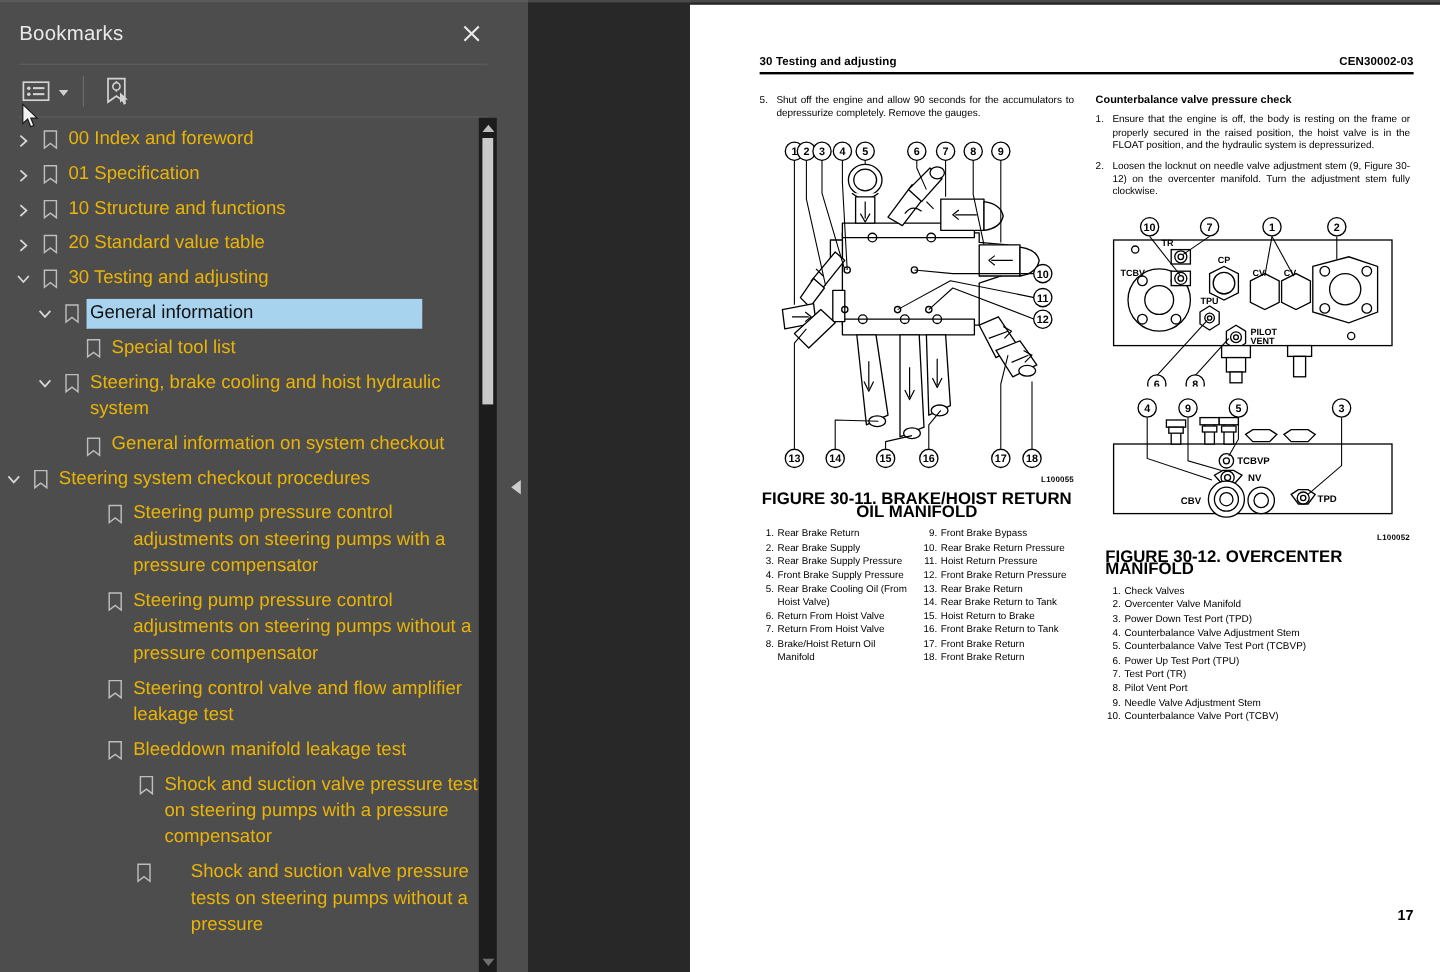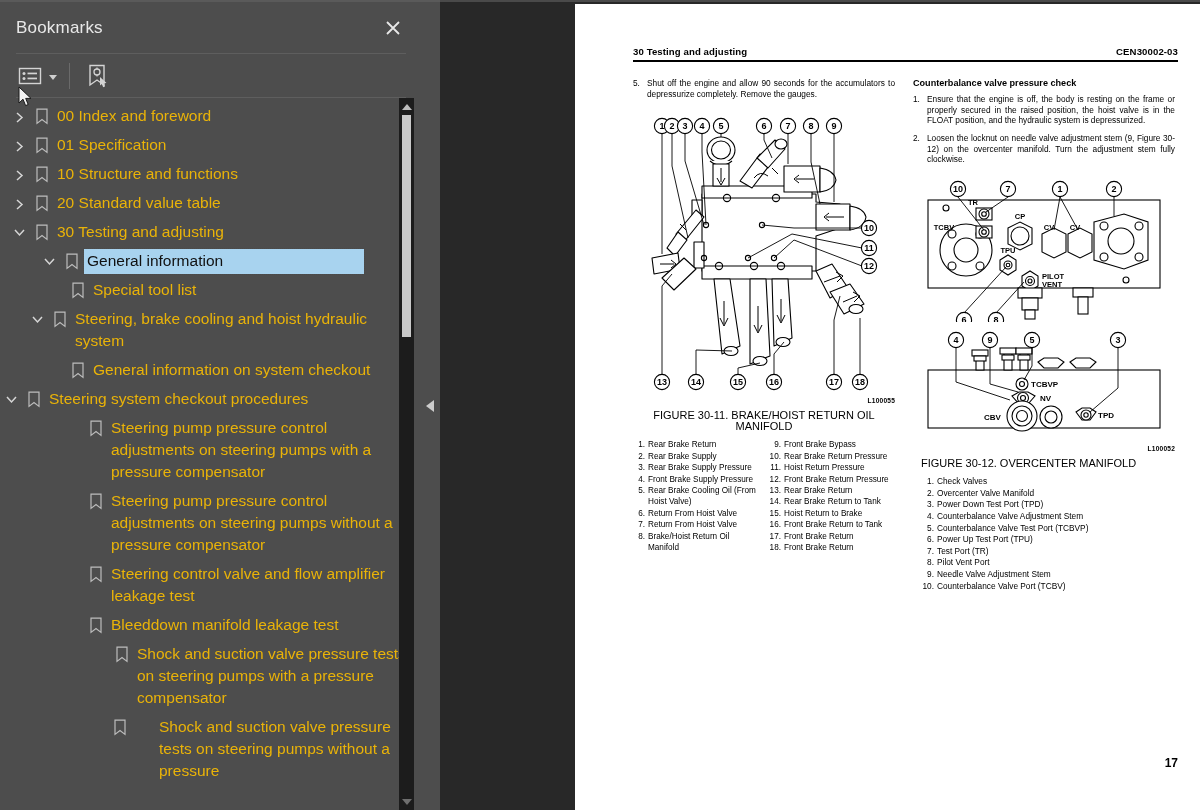--- a/index.html
+++ b/index.html
@@ -182,21 +182,21 @@
   .step {
     display: flex; font-size: 8.3px; line-height: 10.6px;
     margin-bottom: 7px;
   }
   .step-num { flex: 0 0 14px; }
   .step-txt { flex: 1; text-align: justify; }
 
   .col-head { font-size: 9.1px; font-weight: bold; margin-bottom: 6px; }
 
   .fig-cap {
-    font-size: 11px; font-weight: normal; text-align: center;
+    font-size: 14px; font-weight: bold; text-align: center;
     line-height: 10.5px; margin-top: 6px; margin-bottom: 8px;
   }
 
   .legend { display: flex; gap: 10px; font-size: 8.2px; line-height: 11.4px; }
   .legend-col { flex: 1; }
   .legend-item { display: flex; }
   .legend-item .ln { flex: 0 0 15px; text-align: right; padding-right: 3px; }
   .legend-item .lt { flex: 1; }
 
   .legend-single { font-size: 8.3px; line-height: 11.6px; margin-left: 8px; }
@@ -320,21 +320,21 @@
               <path d="M2 3 L6.5 8 L11 3" fill="none" stroke="#d6d6d6" stroke-width="1.5"></path>
             </svg>
           </div>
           <div class="tw-bmicon">
             <svg width="14" height="17" viewBox="0 0 14 17">
               <path d="M2 1.2 H12 V15.4 L7 11.6 L2 15.4 Z" fill="none" stroke="#bdbdbd" stroke-width="1.2"></path>
             </svg>
           </div>
           <div class="tw-label">30 Testing and adjusting</div>
         </div>
-        <div class="tree-row selected" style="padding-left: 38px;">
+        <div class="tree-row selected" style="padding-left: 26px;">
           <div class="tw-twisty">
             <svg width="13" height="11" viewBox="0 0 13 11">
               <path d="M2 3 L6.5 8 L11 3" fill="none" stroke="#d6d6d6" stroke-width="1.5"></path>
             </svg>
           </div>
           <div class="tw-bmicon">
             <svg width="14" height="17" viewBox="0 0 14 17">
               <path d="M2 1.2 H12 V15.4 L7 11.6 L2 15.4 Z" fill="none" stroke="#bdbdbd" stroke-width="1.2"></path>
             </svg>
           </div>
@@ -355,21 +355,21 @@
               <path d="M2 3 L6.5 8 L11 3" fill="none" stroke="#d6d6d6" stroke-width="1.5"></path>
             </svg>
           </div>
           <div class="tw-bmicon">
             <svg width="14" height="17" viewBox="0 0 14 17">
               <path d="M2 1.2 H12 V15.4 L7 11.6 L2 15.4 Z" fill="none" stroke="#bdbdbd" stroke-width="1.2"></path>
             </svg>
           </div>
           <div class="tw-label">Steering, brake cooling and hoist hydraulic system</div>
         </div>
-        <div class="tree-row" style="padding-left: 44px;">
+        <div class="tree-row" style="padding-left: 44px; align-items: center;">
           <div class="tw-twisty"></div>
           <div class="tw-bmicon">
             <svg width="14" height="17" viewBox="0 0 14 17">
               <path d="M2 1.2 H12 V15.4 L7 11.6 L2 15.4 Z" fill="none" stroke="#bdbdbd" stroke-width="1.2"></path>
             </svg>
           </div>
           <div class="tw-label">General information on system checkout</div>
         </div>
         <div class="tree-row" style="">
           <div class="tw-twisty">

